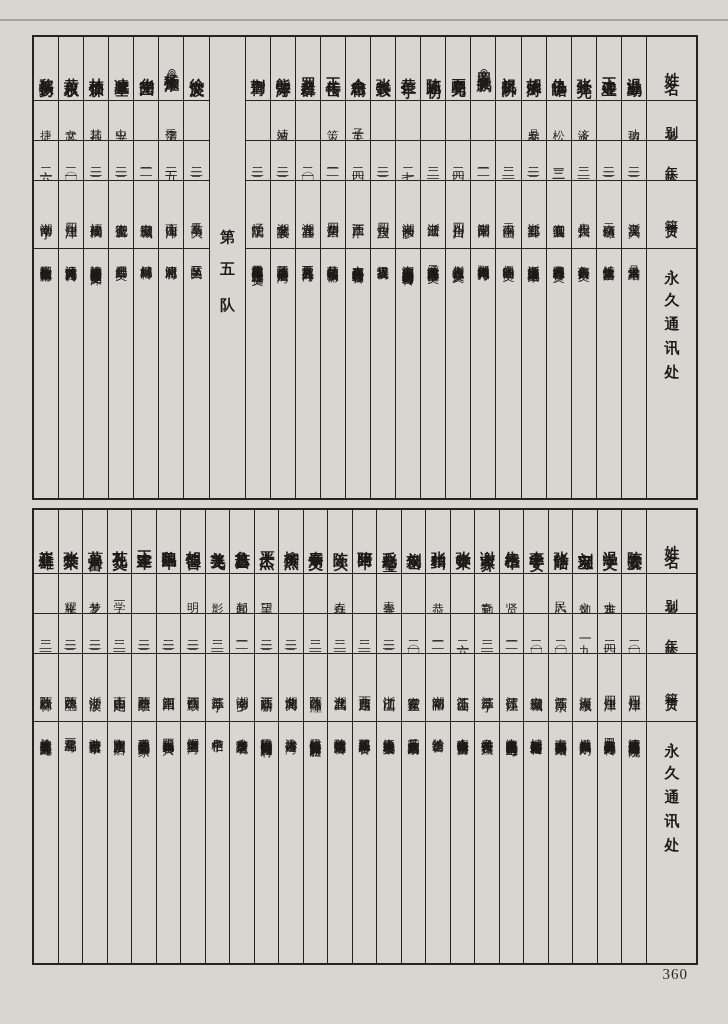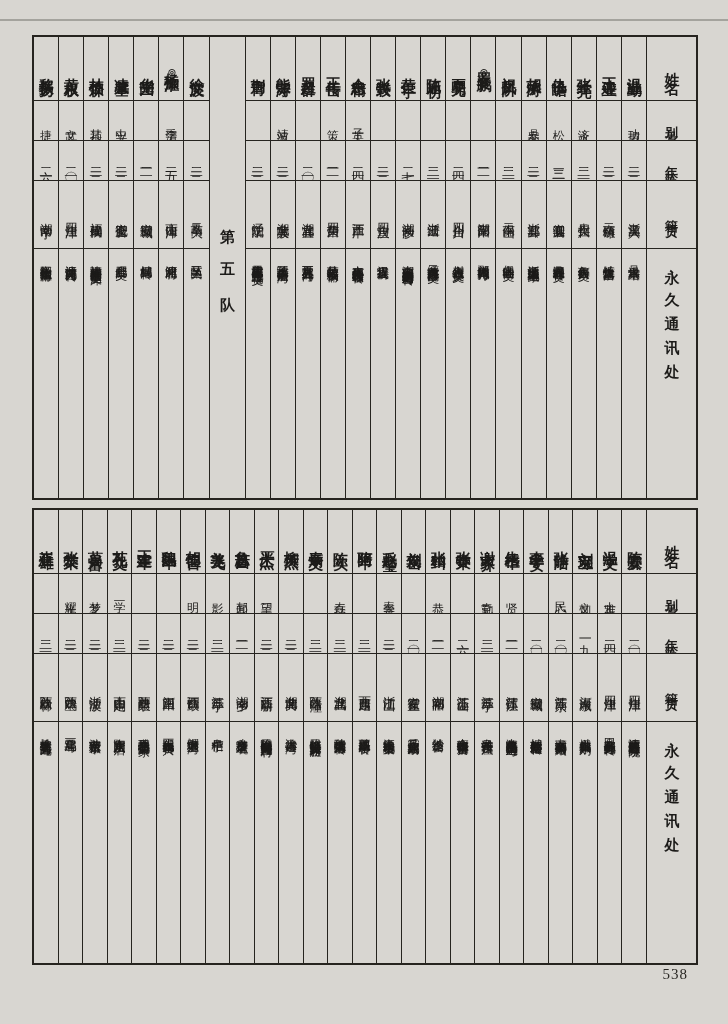--- a/index.html
+++ b/index.html
@@ -972,13 +972,13 @@
     <div class="cell c-native">
       <span class="vtxt t-native">陕西榆林</span>
     </div>
     <div class="cell c-addr">
       <span class="vtxt t-addr">榆林北大街马店上巷第九号</span>
     </div>
   </div>
 </div>
 </div>
 
-<div class="page-number">538</div>
+<div class="page-number">360</div>
 
 </body></html>

